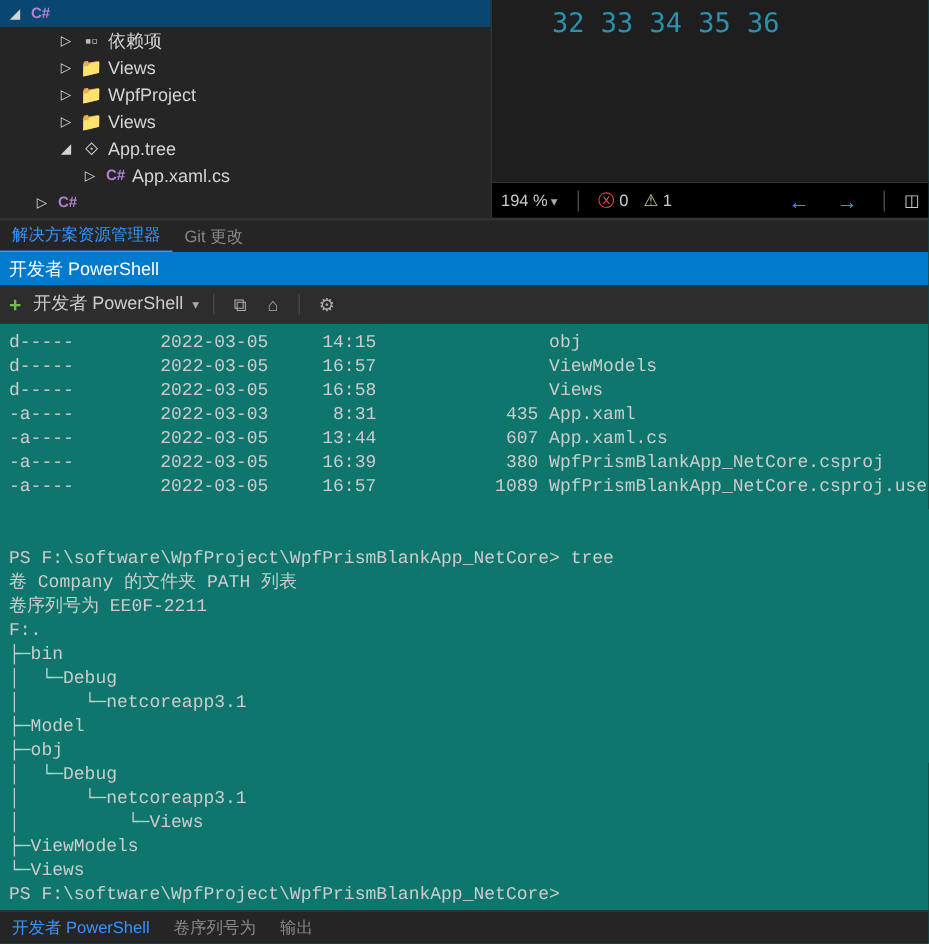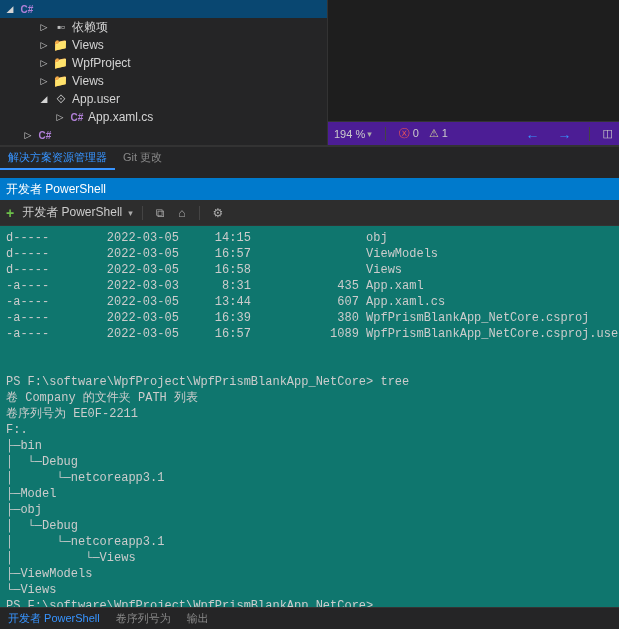--- a/index.html
+++ b/index.html
@@ -36,33 +36,33 @@
     flex: 1; background: #1e1e1e; display: flex; flex-direction: column;
     position: relative;
   }
   .linenums {
     padding: 2px 0 0 40px; font-family: Consolas, monospace;
     font-size: 18px; line-height: 27px;
     color: #2b91af;
   }
   .statusrow {
     position: absolute; bottom: 0; left: 0; right: 0;
-    height: 24px; background: #4c1d95; border-top: 1px solid #333;
+    height: 24px; background: #000000; border-top: 1px solid #333;
     display: flex; align-items: center; padding: 0 6px; gap: 10px;
     font-size: 11px; color: #ccc;
   }
   .statusrow .spacer { flex: 1; }
   .status-err { color: #e55; }
   .status-warn { color: #cc9; }
   .nav-arrow { color: #3794ff; font-size: 14px; padding: 0 4px; }
   .zoom-sel { display:flex; align-items:center; gap:2px; }
   
   .lower-tabs {
-    height: 32px; background: #252526; border-top: 1px solid #333;
-    display: flex; align-items: flex-start; font-size: 11px;
+    height: 22px; background: #252526; border-top: 1px solid #333;
+    display: flex; align-items: center; font-size: 11px;
   }
   .lower-tab { padding: 3px 8px; color: #888; }
   .lower-tab.active { color: #3794ff; border-bottom: 2px solid #3794ff; }
   
   .term-header {
     height: 22px; background: #007acc; color: #fff;
     display: flex; align-items: center; padding: 0 6px;
     font-size: 12px;
   }
   
@@ -121,37 +121,42 @@
         <div class="tree-row">
           <span class="ind" style="width: 30px;"></span>
           <span class="expander">▷</span>
           <span class="icon folder">📁</span>
           <span>Views</span>
         </div>
         <div class="tree-row">
           <span class="ind" style="width: 30px;"></span>
           <span class="expander">◢</span>
           <span class="icon xaml">⟐</span>
-          <span>App.user</span>
+          <span>App.tree</span>
         </div>
         <div class="tree-row">
           <span class="ind" style="width: 46px;"></span>
           <span class="expander">▷</span>
           <span class="icon cs">C#</span>
           <span>App.xaml.cs</span>
         </div>
         <div class="tree-row">
           <span class="ind" style="width: 14px;"></span>
           <span class="expander">▷</span>
           <span class="icon cs">C#</span>
         </div>
       </div>
   </div>
 
   <div class="editor">
+    <div class="linenums" id="linenums">32
+33
+34
+35
+36</div>
     <div class="statusrow">
       <span class="zoom-sel">
         <span>194 %</span>
         <span class="dd">▾</span>
       </span>
       <span class="sep"></span>
       <span>
         <span class="status-err">ⓧ</span>
         <span>0</span>
       </span>

